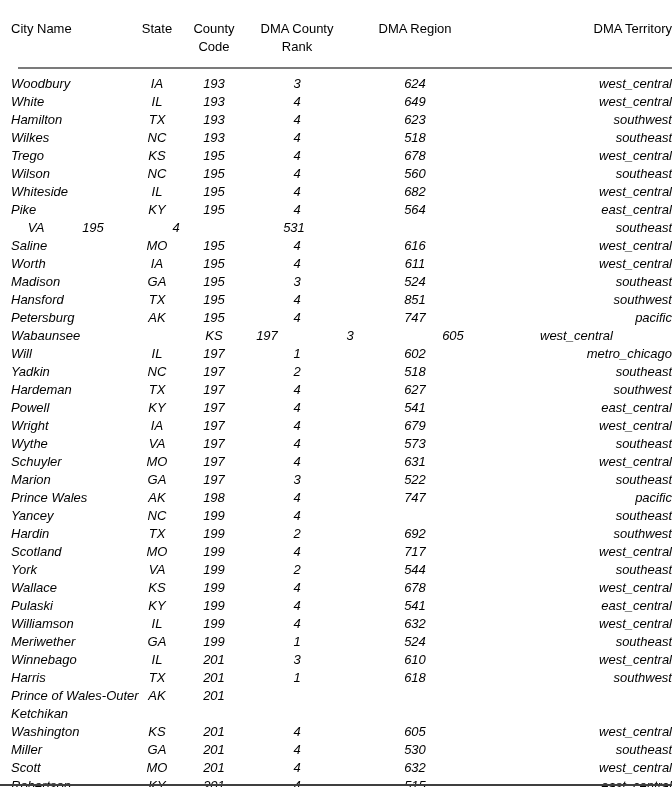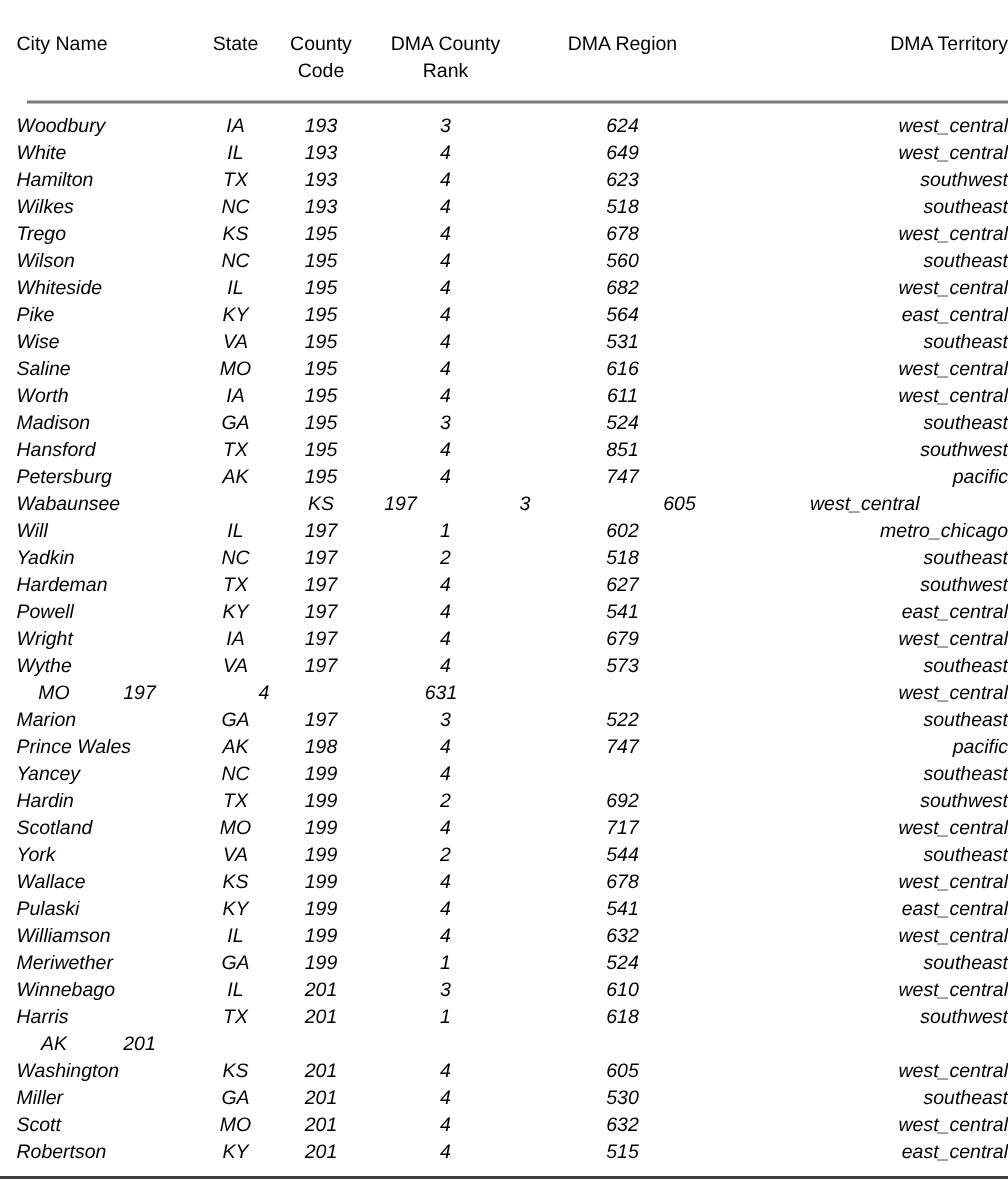--- a/index.html
+++ b/index.html
@@ -125,21 +125,20 @@
   </div>
       <div class="row">
     <span class="cell c-city">Pike</span>
     <span class="cell c-state">KY</span>
     <span class="cell c-code">195</span>
     <span class="cell c-rank">4</span>
     <span class="cell c-region">564</span>
     <span class="cell c-territory">east_central</span>
   </div>
       <div class="row">
-    <span class="cell c-city">Wise</span>
     <span class="cell c-state">VA</span>
     <span class="cell c-code">195</span>
     <span class="cell c-rank">4</span>
     <span class="cell c-region">531</span>
     <span class="cell c-territory">southeast</span>
   </div>
       <div class="row">
     <span class="cell c-city">Saline</span>
     <span class="cell c-state">MO</span>
     <span class="cell c-code">195</span>
@@ -229,20 +228,21 @@
   </div>
       <div class="row">
     <span class="cell c-city">Wythe</span>
     <span class="cell c-state">VA</span>
     <span class="cell c-code">197</span>
     <span class="cell c-rank">4</span>
     <span class="cell c-region">573</span>
     <span class="cell c-territory">southeast</span>
   </div>
       <div class="row">
+    <span class="cell c-city">Schuyler</span>
     <span class="cell c-state">MO</span>
     <span class="cell c-code">197</span>
     <span class="cell c-rank">4</span>
     <span class="cell c-region">631</span>
     <span class="cell c-territory">west_central</span>
   </div>
       <div class="row">
     <span class="cell c-city">Marion</span>
     <span class="cell c-state">GA</span>
     <span class="cell c-code">197</span>
@@ -331,20 +331,21 @@
   </div>
       <div class="row">
     <span class="cell c-city">Harris</span>
     <span class="cell c-state">TX</span>
     <span class="cell c-code">201</span>
     <span class="cell c-rank">1</span>
     <span class="cell c-region">618</span>
     <span class="cell c-territory">southwest</span>
   </div>
       <div class="row row--tall">
+    <span class="cell c-city">Prince of Wales-Outer Ketchikan</span>
     <span class="cell c-state">AK</span>
     <span class="cell c-code">201</span>
     <span class="cell c-rank"></span>
     <span class="cell c-region"></span>
     <span class="cell c-territory"></span>
   </div>
       <div class="row">
     <span class="cell c-city">Washington</span>
     <span class="cell c-state">KS</span>
     <span class="cell c-code">201</span>

